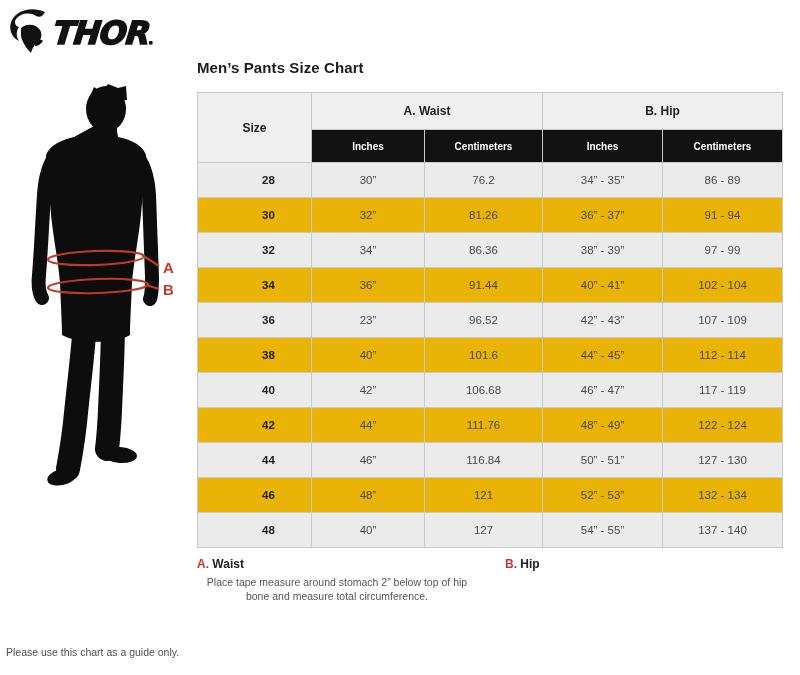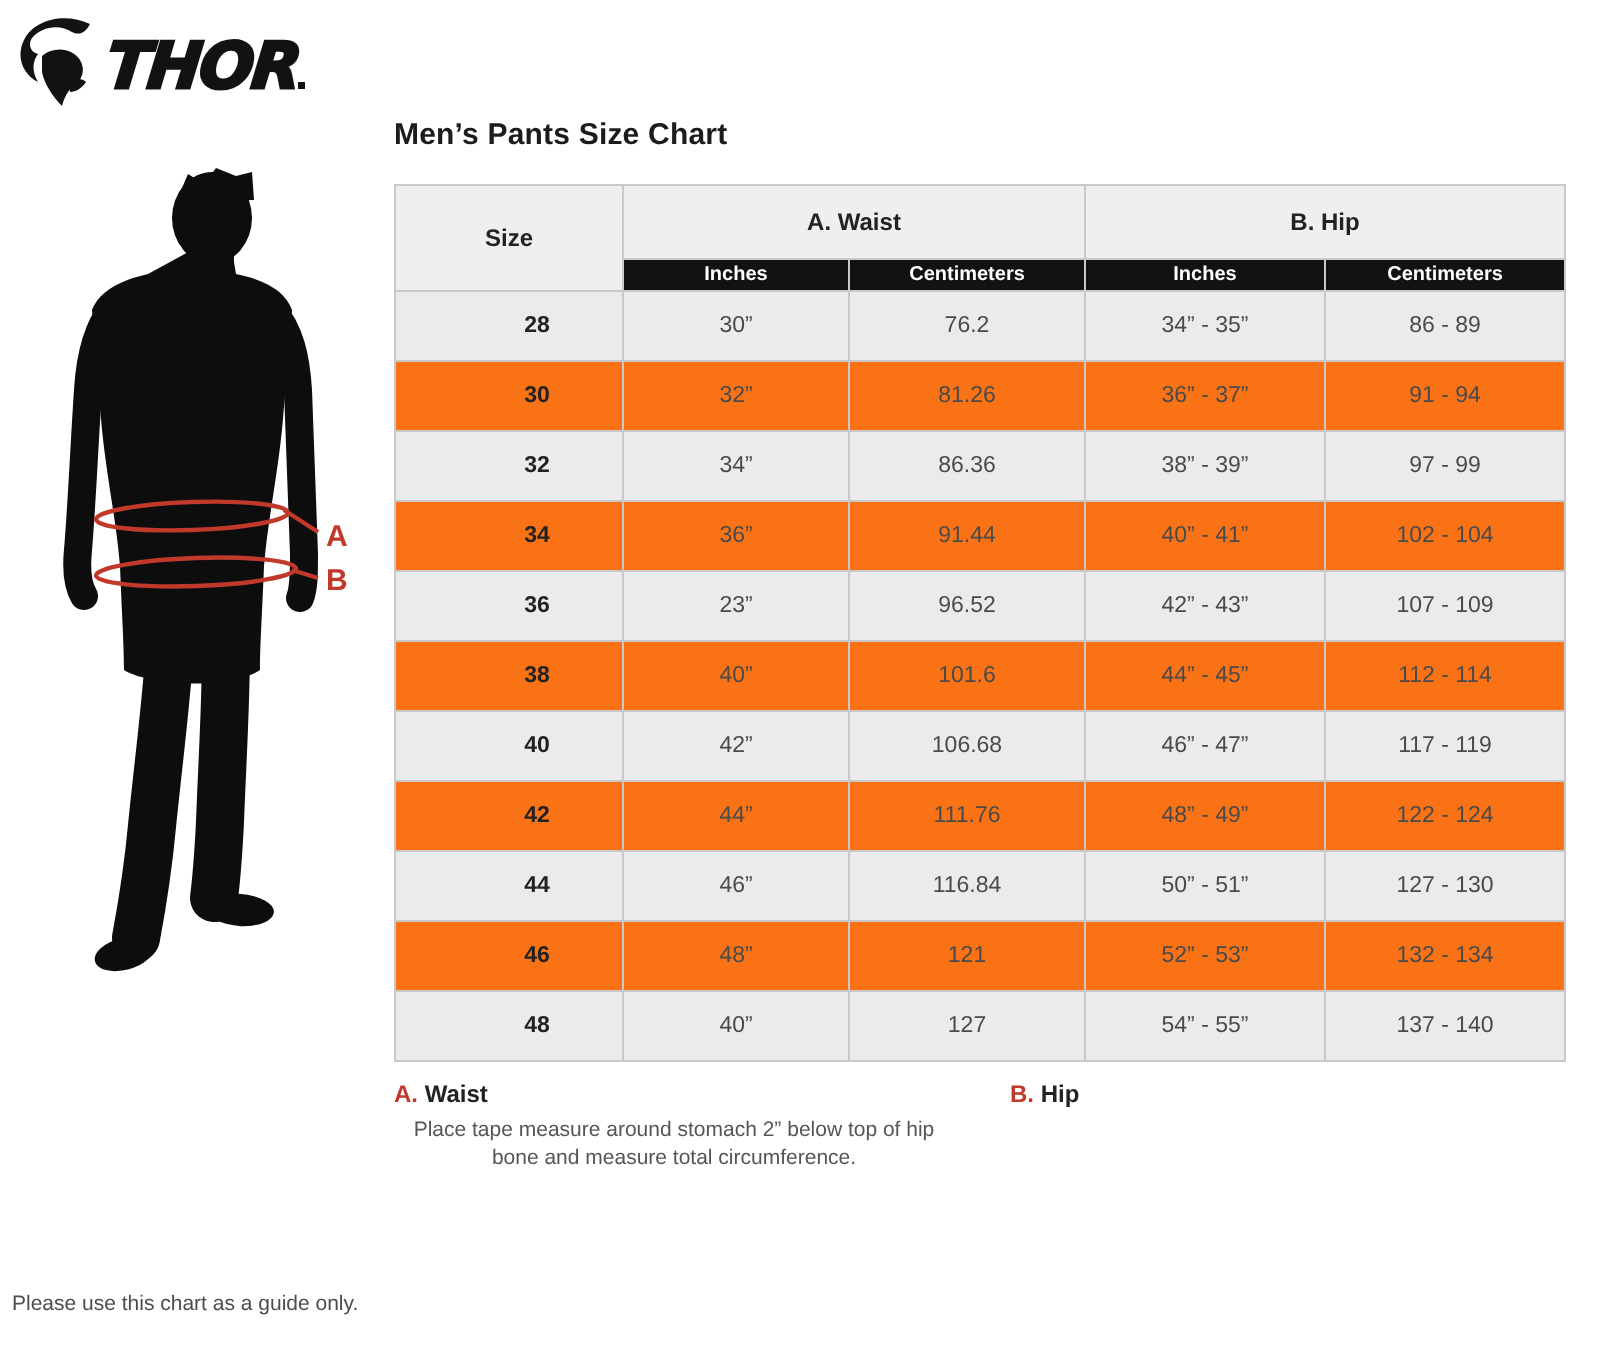--- a/index.html
+++ b/index.html
@@ -39,27 +39,27 @@
   }
   th.corner-h, th.group-h {
     background: #efefef;
     font-size: 12px; font-weight: bold; color: #222;
     height: 37px;
   }
   tr.sub-header th {
     background: #121212;
     color: #ffffff;
     font-size: 10px; font-weight: bold;
-    height: 16px;
+    height: 33px;
   }
   table.size-chart td {
     height: 35px;
     font-size: 11.5px;
     color: #4a4a4a;
-    background: #f97316;
+    background: #eab308;
   }
   table.size-chart tr.alt td { background: #ebebeb; }
   table.size-chart td.size-cell { font-weight: bold; color: #222; padding-left: 28px; }
 
   
   h2.measure-title { margin-top: 20px; }
   .measure-cols { display: flex; margin-top: 9px; }
   .m-col-a { width: 308px; }
   .m-col-b { flex: 1; }
   .m-head { font-size: 12px; font-weight: bold; color: #222; margin-bottom: 4px; }

